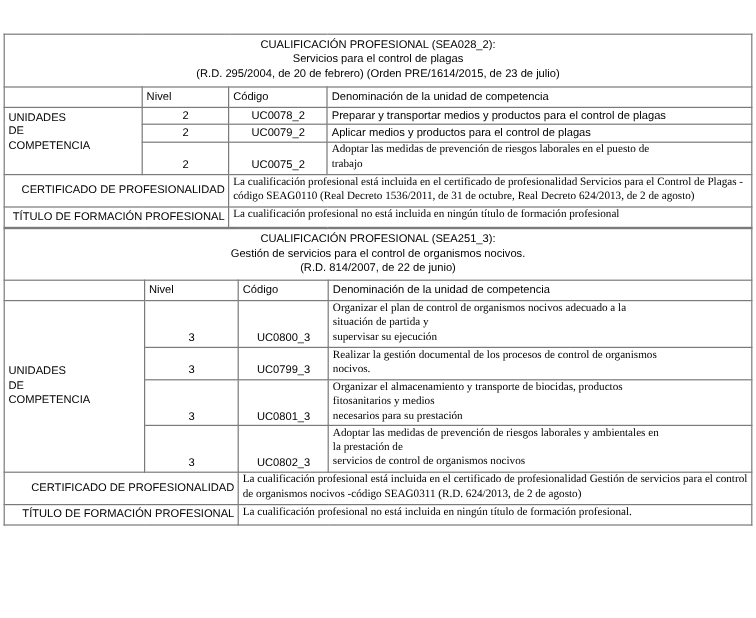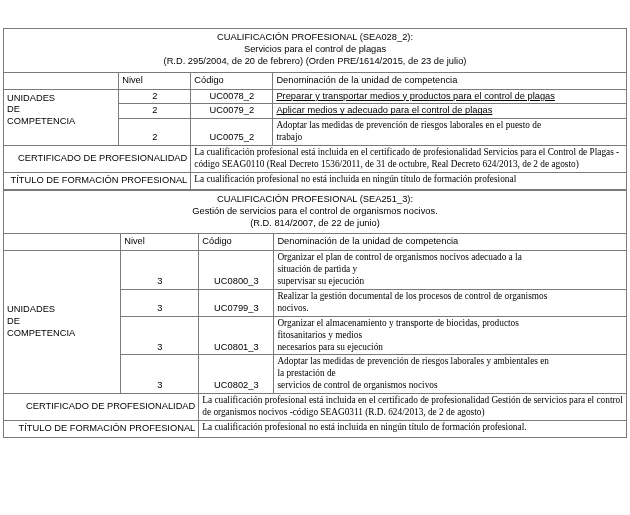--- a/index.html
+++ b/index.html
@@ -67,21 +67,20 @@
     vertical-align: middle !important;
   }
   .cell-text {
     vertical-align: top !important;
     white-space: pre-line;
     font-family: Liberation Serif, serif;
   }
   .cell-text-mid {
     vertical-align: middle !important;
     white-space: pre-line;
-    text-decoration: underline;
   }
   .label-cap {
     text-align: right;
     vertical-align: middle !important;
     padding: 2px 3px !important;
   }
 </style>
 </head>
 <body>
 
@@ -115,21 +114,21 @@
 DE
 COMPETENCIA</td>
         <td class="cell-center-mid">2</td>
         <td class="cell-center-mid">UC0078_2</td>
         <td class="cell-text-mid">Preparar y transportar medios y productos para el control de plagas</td>
       </tr>
 
       <tr>
         <td class="cell-center-mid">2</td>
         <td class="cell-center-mid">UC0079_2</td>
-        <td class="cell-text-mid">Aplicar medios y adecuado para el control de plagas</td>
+        <td class="cell-text-mid">Aplicar medios y productos para el control de plagas</td>
       </tr>
 
       <tr>
         <td class="cell-center">2</td>
         <td class="cell-center">UC0075_2</td>
         <td class="cell-text">Adoptar las medidas de prevención de riesgos laborales en el puesto de
 trabajo</td>
       </tr>
 
       <tr>
@@ -183,21 +182,21 @@
         <td class="cell-center">UC0799_3</td>
         <td class="cell-text">Realizar la gestión documental de los procesos de control de organismos
 nocivos.</td>
       </tr>
 
       <tr>
         <td class="cell-center">3</td>
         <td class="cell-center">UC0801_3</td>
         <td class="cell-text">Organizar el almacenamiento y transporte de biocidas, productos
 fitosanitarios y medios
-necesarios para su ejecución</td>
+necesarios para su prestación</td>
       </tr>
 
       <tr>
         <td class="cell-center">3</td>
         <td class="cell-center">UC0802_3</td>
         <td class="cell-text">Adoptar las medidas de prevención de riesgos laborales y ambientales en
 la prestación de
 servicios de control de organismos nocivos</td>
       </tr>
 

